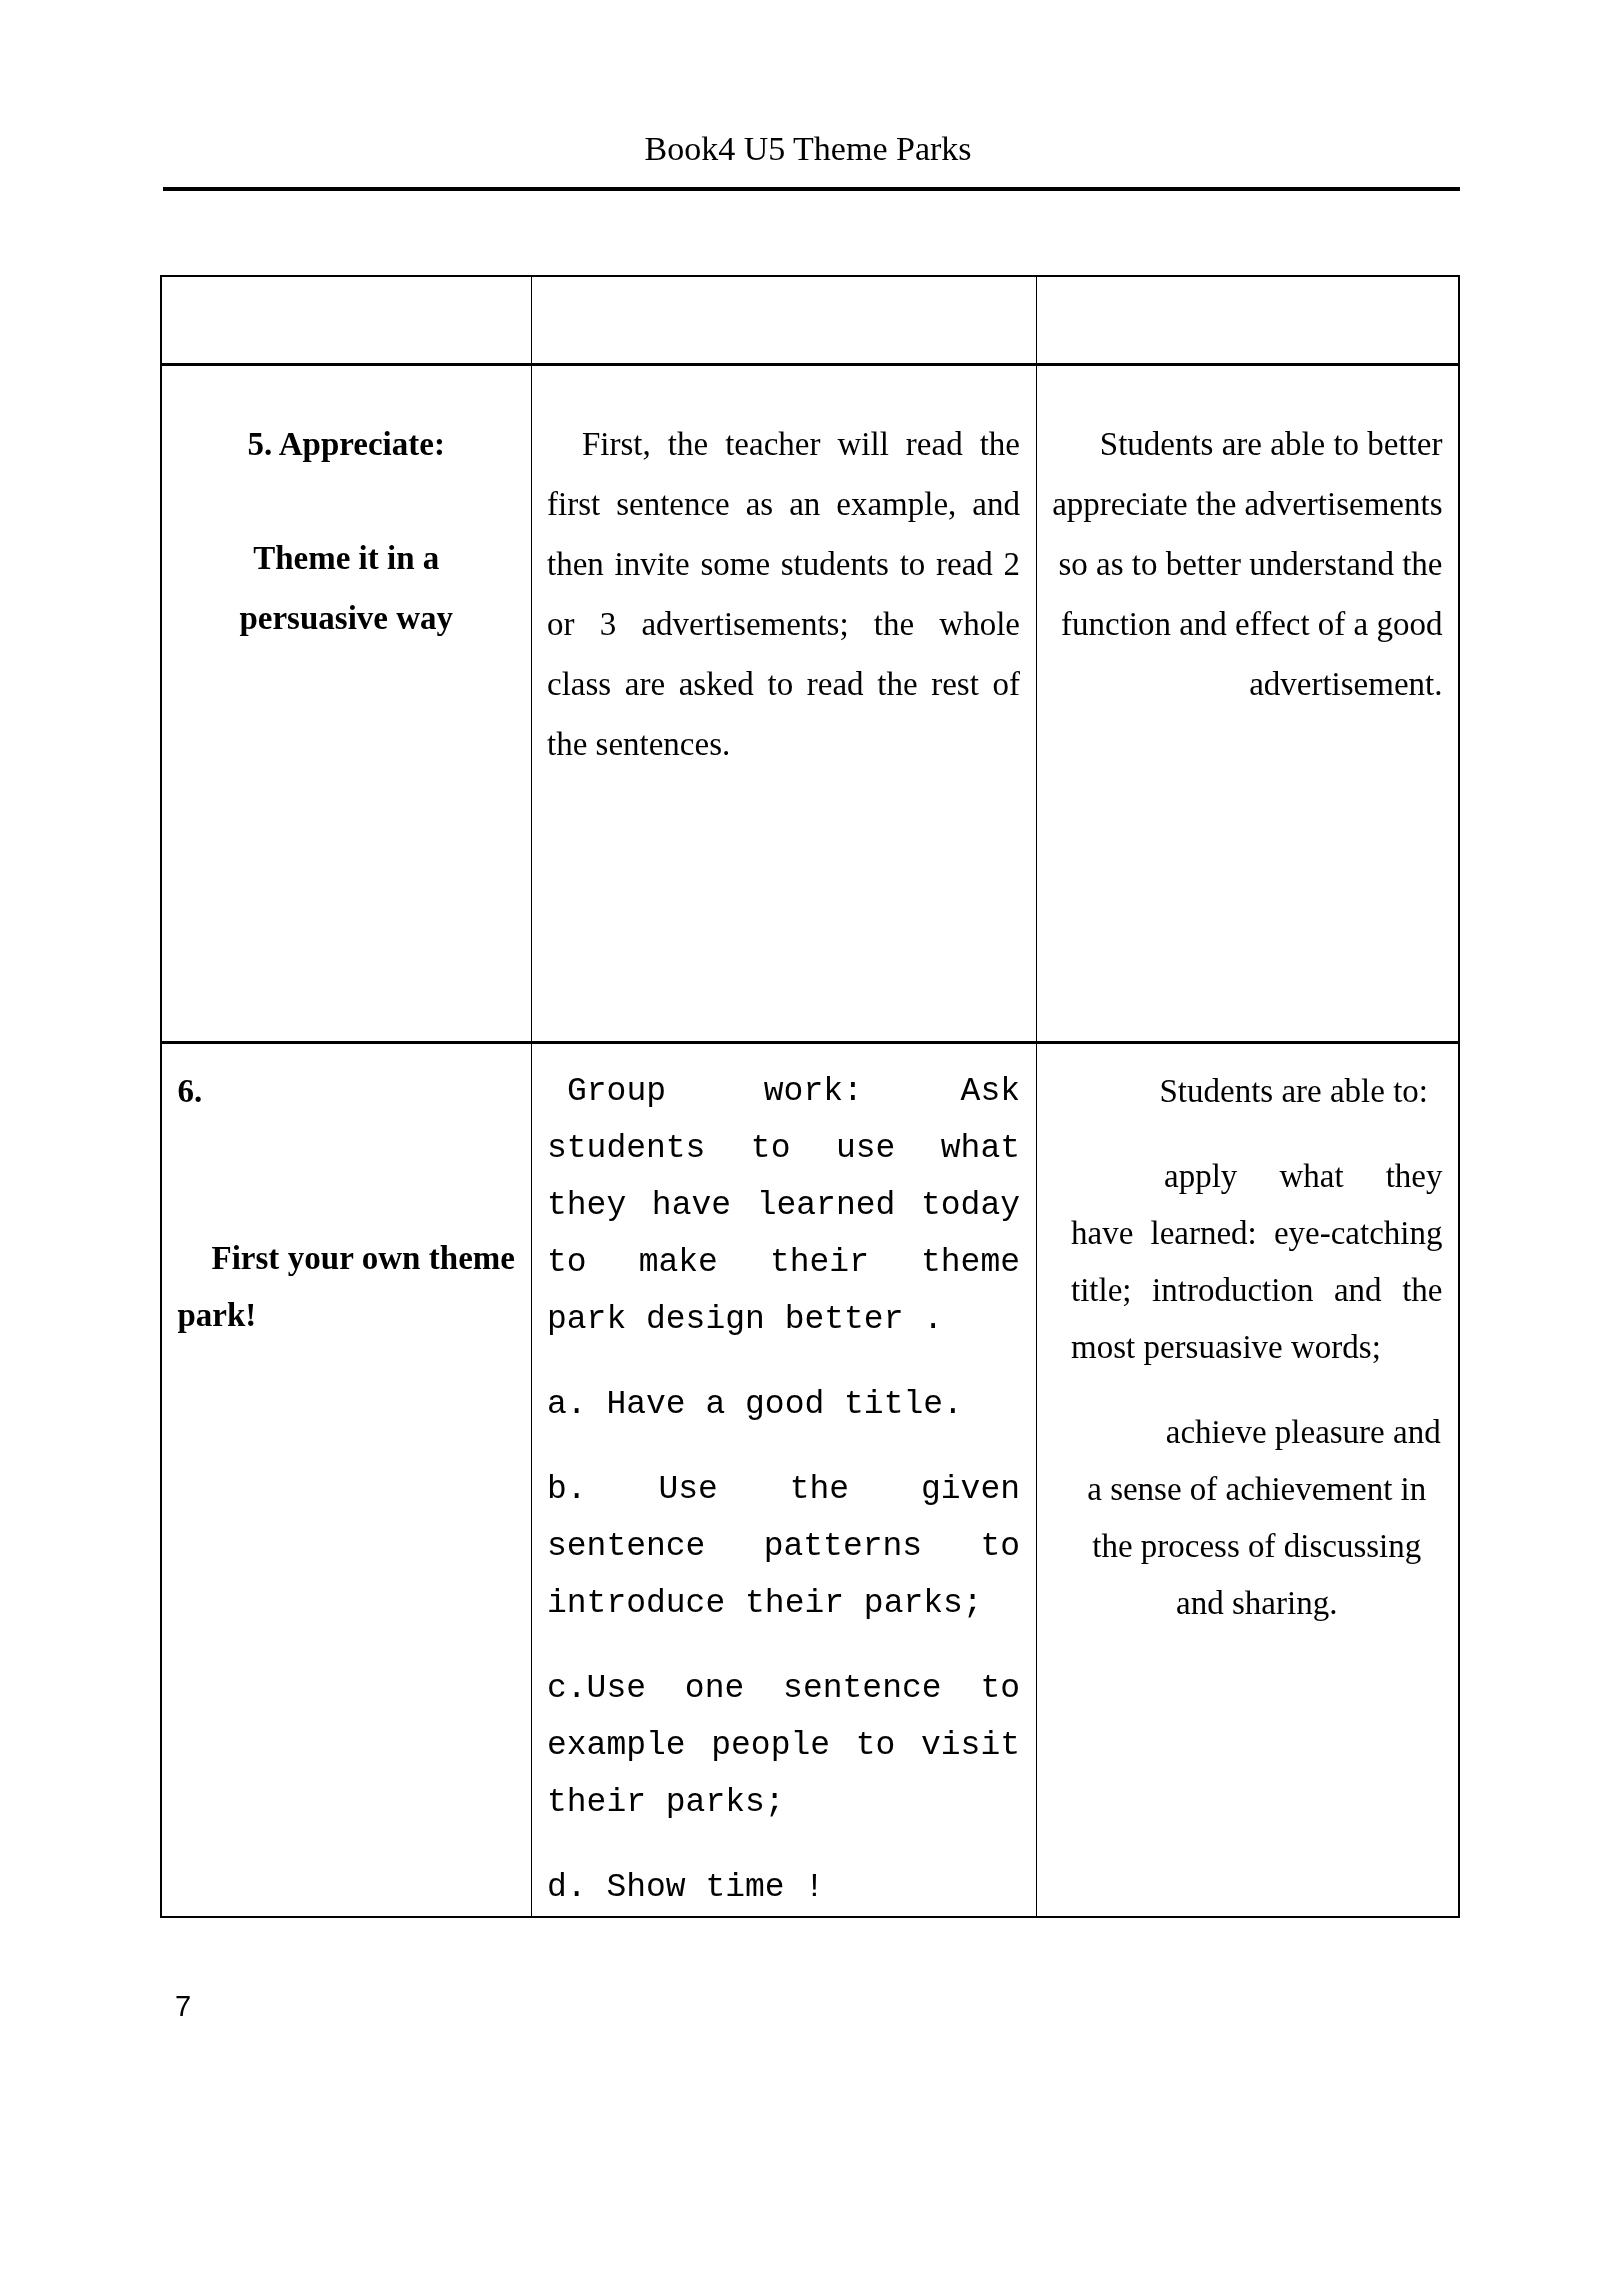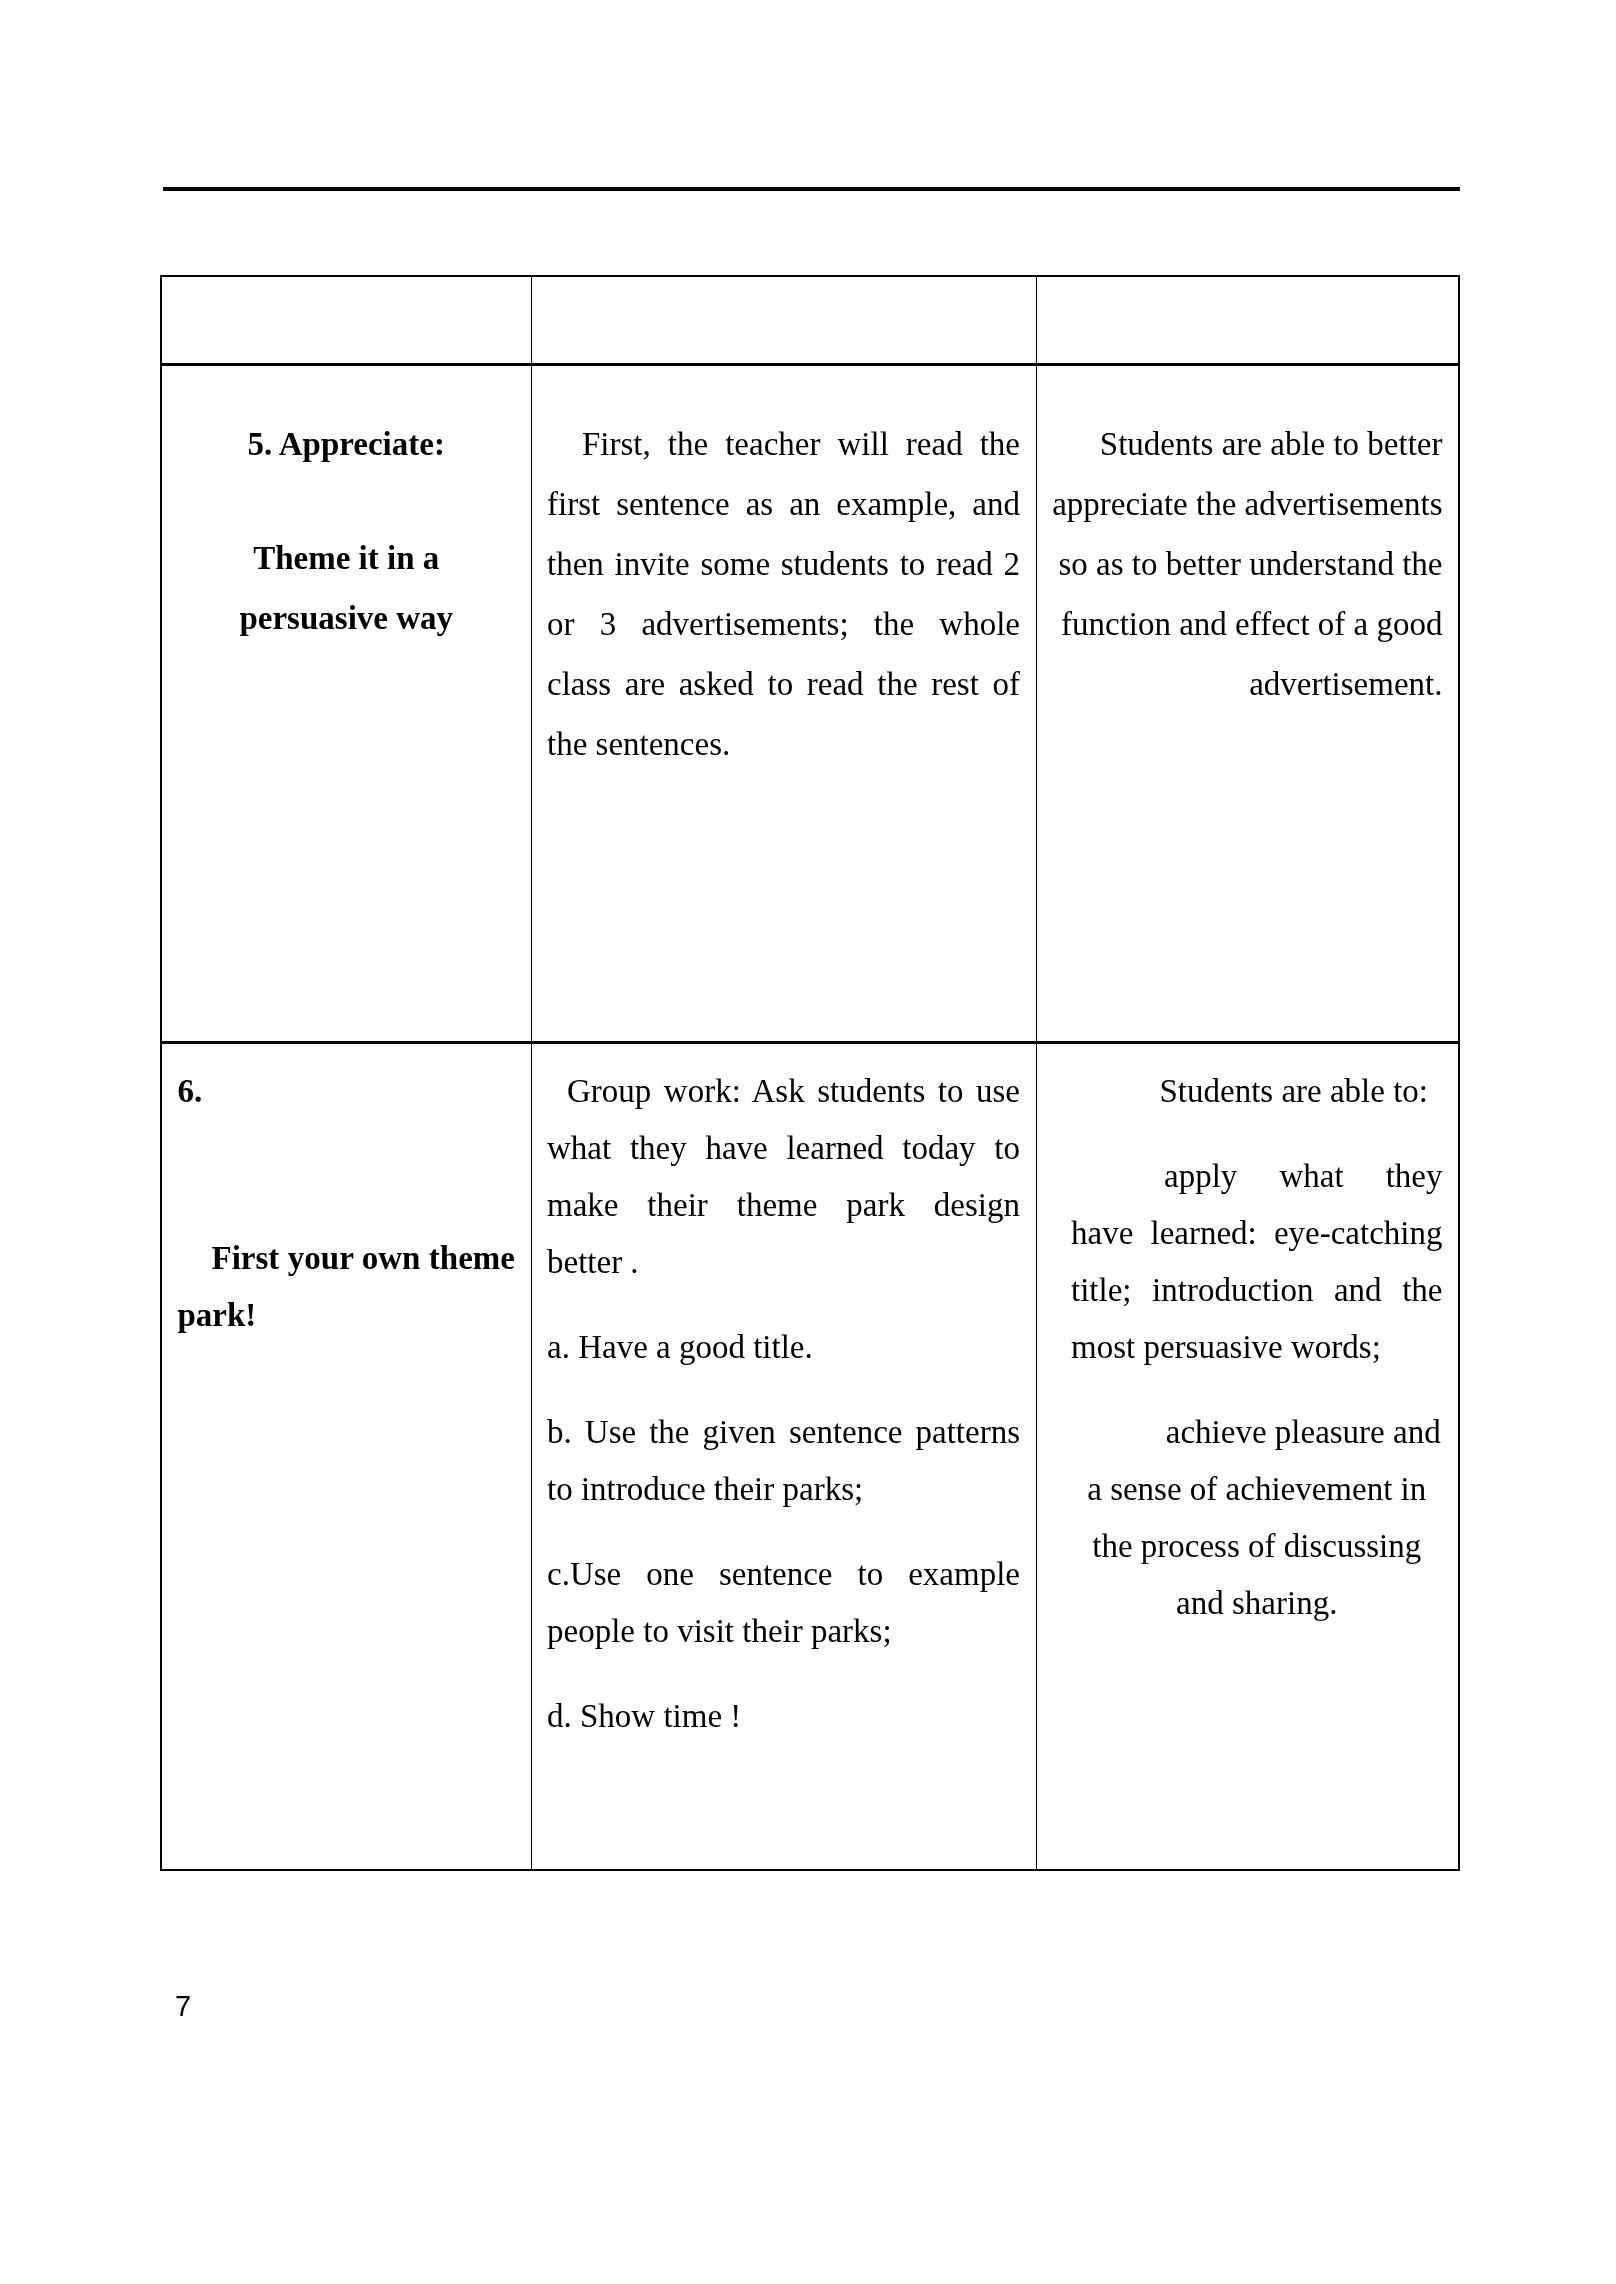--- a/index.html
+++ b/index.html
@@ -66,41 +66,42 @@
   td.stage1 { text-align: center; font-weight: bold; }
   td.stage1 .gap-top { margin-top: 54px; }
   td.proc1 p { text-align: justify; text-indent: 35px; }
   td.aim1 { padding-left: 11px; }
   td.aim1 p { text-align: right; text-indent: 39px; }
 
   
   tr.r2 td { padding-top: 19.4px; line-height: 57px; }
   td.stage2 { font-weight: bold; padding-left: 18.6px; }
   td.stage2 .design-title { text-align: justify; text-indent: 34px; margin-top: 110px; }
-  td.proc2 p { text-align: justify; }
+  td.proc2 p { text-align: justify; font-family: Liberation Mono, monospace; }
   td.proc2 p.first { text-indent: 20px; }
   td.proc2 p + p { margin-top: 28px; }
   td.aim2 p { text-indent: 93px; text-align: center; }
   td.aim2 p.justified { text-align: justify; }
   td.aim2 p + p { margin-top: 28px; margin-left: 19px; }
 
   .page-number {
     position: absolute;
     left: 175px;
     top: 1991px;
     font-family: "Liberation Sans", sans-serif;
     font-size: 29px;
     line-height: 31px;
   }
 </style>
 </head>
 <body>
 
 <div class="sheet">
 
+  <div class="page-title">Book4 U5 Theme Parks</div>
 
   <div class="title-rule"></div>
 
   <table class="lesson">
     <colgroup>
       <col style="width:370px">
       <col style="width:505px">
       <col style="width:423px">
     </colgroup>
     <tbody>

